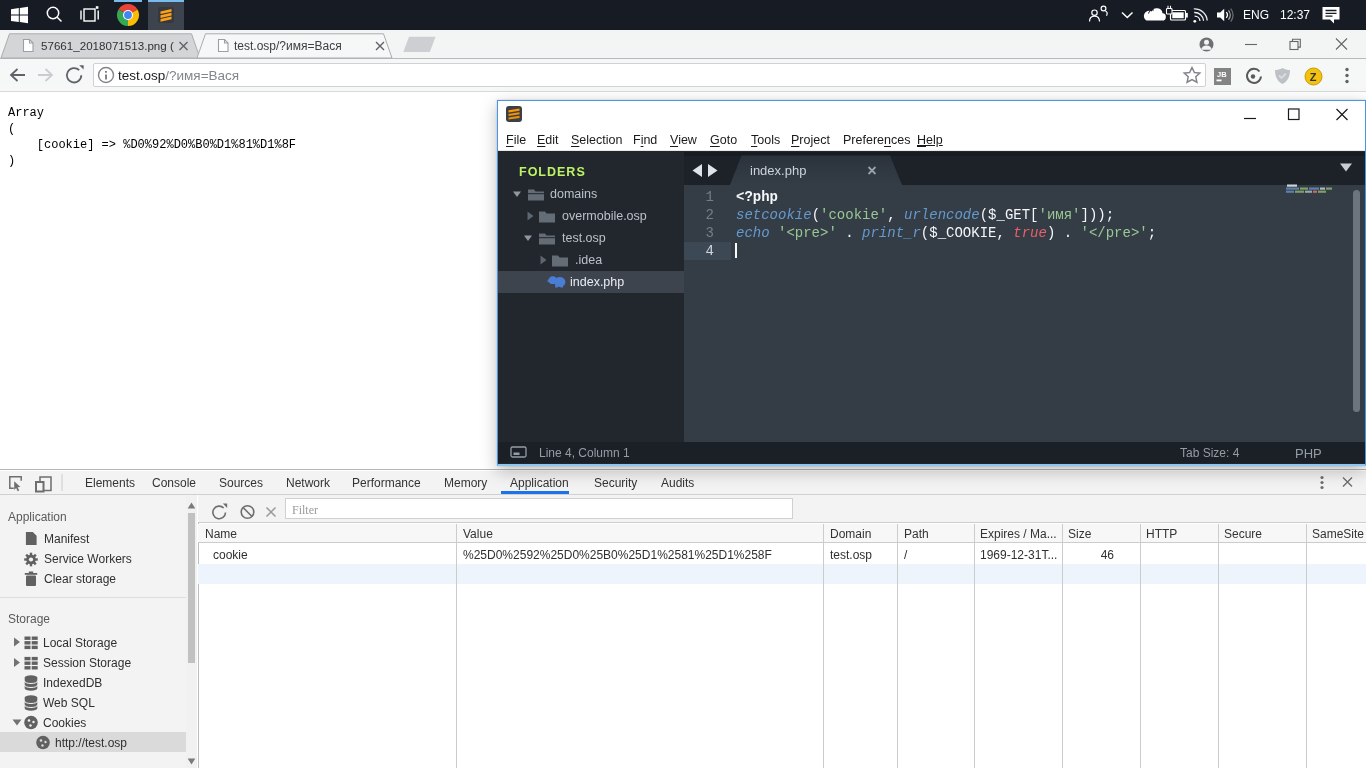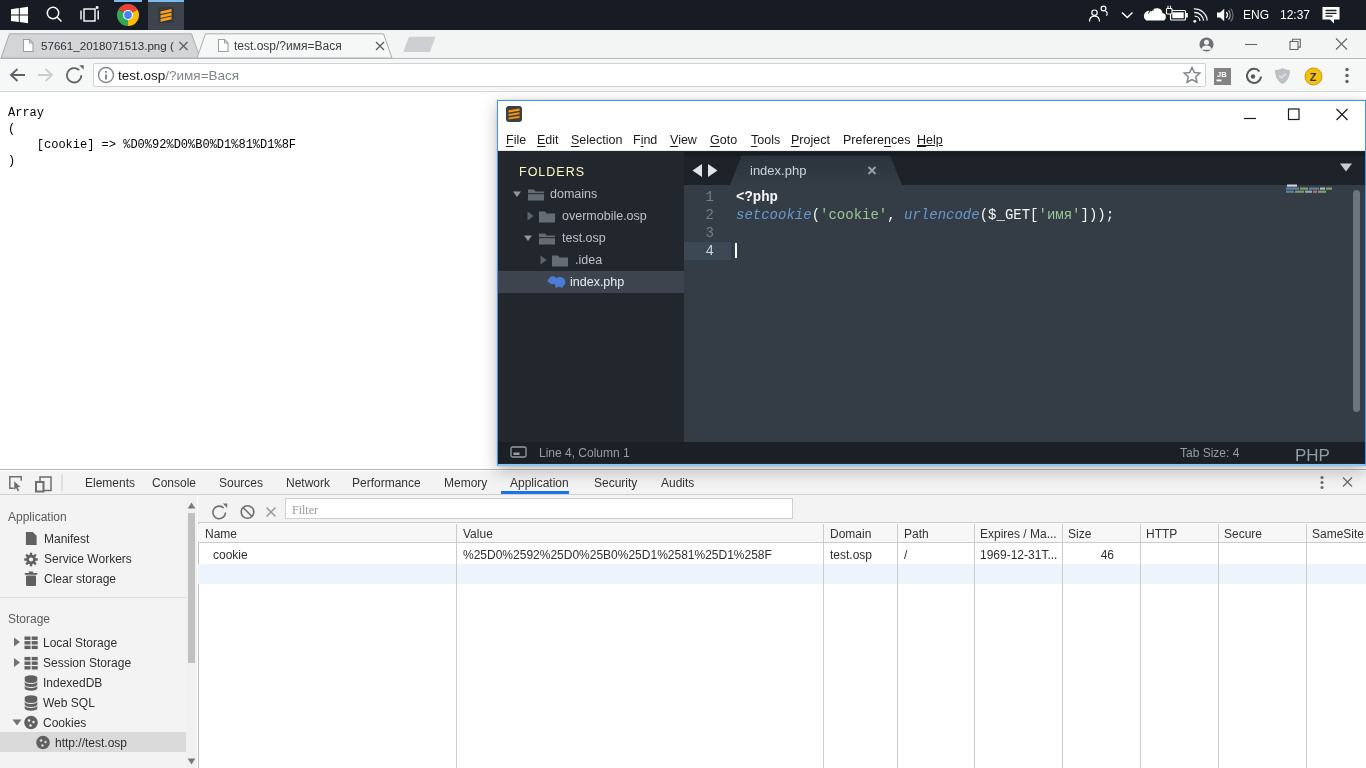--- a/index.html
+++ b/index.html
@@ -314,21 +314,21 @@
     <div class="menuitem" style="left:135px;">F<u>i</u>nd</div>
     <div class="menuitem" style="left:172px;"><u>V</u>iew</div>
     <div class="menuitem" style="left:212px;"><u>G</u>oto</div>
     <div class="menuitem" style="left:253px;"><u>T</u>ools</div>
     <div class="menuitem" style="left:293px;"><u>P</u>roject</div>
     <div class="menuitem" style="left:345px;">Prefere<u>n</u>ces</div>
     <div class="menuitem" style="left:419px;text-decoration:underline;"><u>H</u>elp</div>
 
     <div class="in" style="left:0;top:51px;width:867px;height:291px;background:#22272e;"></div>
 
-    <div class="in" style="left:21px;top:64px;font-size:12.5px;font-weight:normal;letter-spacing:1px;color:#fef9c3;">FOLDERS</div>
+    <div class="in" style="left:21px;top:64px;font-size:12.5px;font-weight:bold;letter-spacing:1px;color:#bef264;">FOLDERS</div>
     <div class="in" style="left:0;top:170px;width:186px;height:22px;background:#3e444d;"></div>
     <div class="treetxt" style="left:52px;top:86px;">domains</div>
     <div class="treetxt" style="left:64px;top:108px;">overmobile.osp</div>
     <div class="treetxt" style="left:64px;top:130px;">test.osp</div>
     <div class="treetxt" style="left:77px;top:152px;">.idea</div>
     <div class="treetxt" style="left:72px;top:174px;color:#e8edf2;">index.php</div>
 
     <div class="in" style="left:186px;top:51px;width:681px;height:33px;background:#1d2228;"></div>
     <div class="in" style="left:186px;top:51px;width:681px;height:4px;background:#171c22;"></div>
     <svg class="in" style="left:186px;top:51px;" width="681" height="33" viewBox="0 0 681 33">
@@ -343,26 +343,27 @@
     <div class="in" style="left:252px;top:62px;font-size:13px;color:#cad2da;">index.php</div>
 
     <div class="in" style="left:186px;top:84px;width:681px;height:258px;background:#343d46;"></div>
     <div class="in" style="left:186px;top:141px;width:47px;height:18px;background:#3c4853;"></div>
     <div class="lnum" style="left:186px;top:87px;">1</div>
     <div class="lnum" style="left:186px;top:105px;">2</div>
     <div class="lnum" style="left:186px;top:123px;">3</div>
     <div class="lnum" style="left:186px;top:141px;color:#cfd6dd;">4</div>
     <div class="codeline" style="top:87px;"><b>&lt;?php</b></div>
     <div class="codeline" style="top:105px;"><span class="cb">setcookie</span>(<span class="cg">'cookie'</span>, <span class="cb">urlencode</span>($_GET[<span class="cg">'имя'</span>]));</div>
+    <div class="codeline" style="top:123px;"><span class="cb">echo</span> <span class="cg">'&lt;pre&gt;'</span> . <span class="cb">print_r</span>($_COOKIE, <span class="cr">true</span>) . <span class="cg">'&lt;/pre&gt;'</span>;</div>
     <div class="in" style="left:237px;top:142px;width:1.5px;height:15px;background:#f7f9fb;"></div>
 
     <div class="in" style="left:0;top:341px;width:867px;height:21px;background:#1a2026;"></div>
     <div class="in" style="left:41px;top:345px;font-size:12px;color:#949ca5;">Line 4, Column 1</div>
     <div class="in" style="left:682px;top:345px;font-size:12px;color:#949ca5;">Tab Size: 4</div>
-    <div class="in" style="left:797px;top:345px;font-size:17px;color:#949ca5;">PHP</div>
+    <div class="in" style="left:797px;top:345px;font-size:13px;color:#949ca5;">PHP</div>
 
     <svg class="in" style="left:0;top:0" width="867" height="363" viewBox="0 0 867 363">
 
       <g fill="#ff9800">
         <path d="M10.5 9.3 L21.5 7.6 V9.7 L10.5 11.4 Z"></path>
         <path d="M10.5 12.9 L21.5 11.2 V13.3 L10.5 15 Z" opacity=".95"></path>
         <path d="M10.5 16.5 L21.5 14.8 V16.9 L10.5 18.6 Z" opacity=".9"></path>
       </g>
 
       <g stroke="#1a1a1a" stroke-width="1.2" fill="none">

